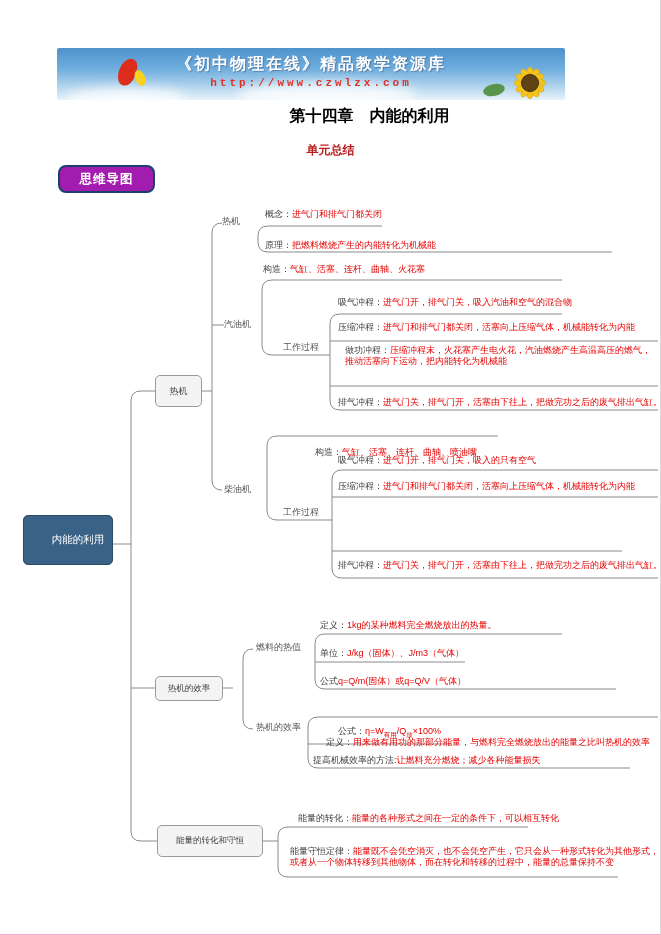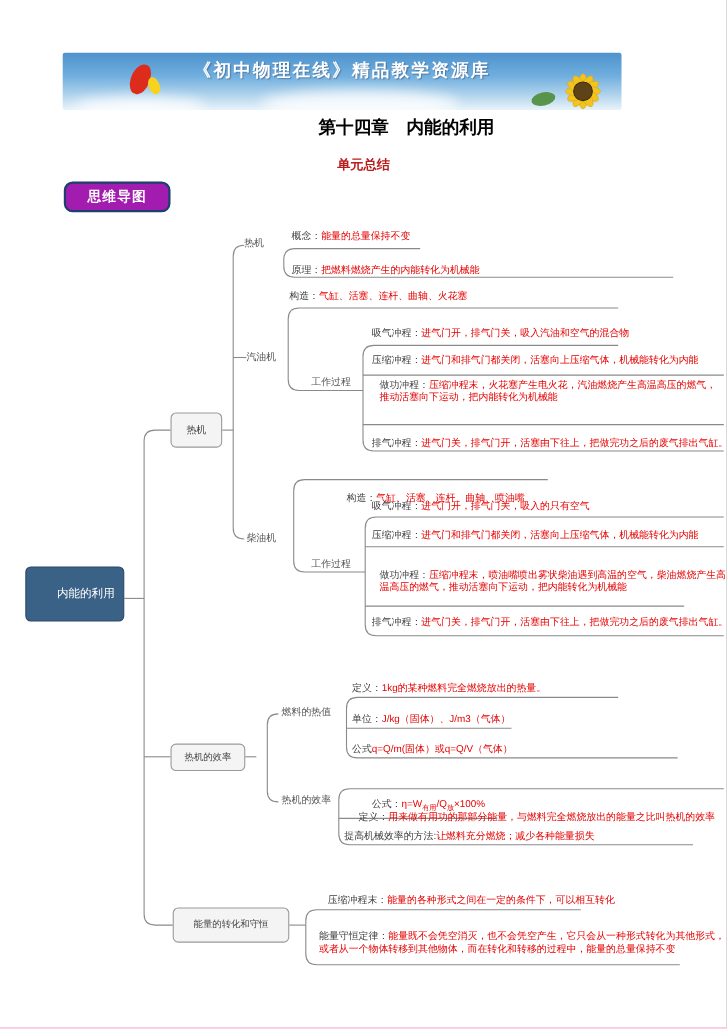--- a/index.html
+++ b/index.html
@@ -67,20 +67,21 @@
 <body>
 
 <div class="page">
 
   <div class="banner">
     <div class="cloud" style="left:180px;top:34px;width:180px;height:26px;"></div>
     <div class="cloud" style="left:10px;top:40px;width:120px;height:20px;"></div>
     <div class="logo-red"></div>
     <div class="logo-yellow"></div>
     <div class="banner-title">《初中物理在线》精品教学资源库</div>
+    <a class="banner-url" href="#">http://www.czwlzx.com</a>
     <div class="leafblob"></div>
     <svg class="sunflower" width="42" height="42" viewBox="0 0 42 42">
       <g transform="translate(21,21)">
         <g fill="#f2c41d" stroke="#d9a514" stroke-width="0.5">
           <ellipse rx="5" ry="16" transform="rotate(0)"></ellipse>
             <ellipse rx="5" ry="16" transform="rotate(30)"></ellipse>
           <ellipse rx="5" ry="16" transform="rotate(60)"></ellipse>
             <ellipse rx="5" ry="16" transform="rotate(90)"></ellipse>
           <ellipse rx="5" ry="16" transform="rotate(120)"></ellipse>
             <ellipse rx="5" ry="16" transform="rotate(150)"></ellipse>
@@ -129,21 +130,21 @@
 
   <div class="mm-label" style="left:222px;top:215px;">热机</div>
   <div class="mm-label" style="left:224px;top:318px;">汽油机</div>
   <div class="mm-label" style="left:283px;top:341px;">工作过程</div>
   <div class="mm-label" style="left:224px;top:483px;">柴油机</div>
   <div class="mm-label" style="left:283px;top:506px;">工作过程</div>
   <div class="mm-label" style="left:256px;top:641px;">燃料的热值</div>
   <div class="mm-label" style="left:256px;top:721px;">热机的效率</div>
 
   <div class="leaf nw" style="left:265px;top:209px;">
-    <span class="k">概念：</span><span>能量的总量保持不变</span>
+    <span class="k">概念：</span><span>进气门和排气门都关闭</span>
   </div>
   <div class="leaf nw" style="left:265px;top:240px;">
     <span class="k">原理：</span><span>把燃料燃烧产生的内能转化为机械能</span>
   </div>
 
   <div class="leaf nw" style="left:263px;top:264px;">
     <span class="k">构造：</span><span>气缸、活塞、连杆、曲轴、火花塞</span>
   </div>
   <div class="leaf nw" style="left:338px;top:297px;">
     <span class="k">吸气冲程：</span><span>进气门开，排气门关，吸入汽油和空气的混合物</span>
@@ -160,23 +161,20 @@
 
   <div class="leaf nw" style="left:315px;top:420px;margin-top:27px;">
     <span class="k">构造：</span><span>气缸、活塞、连杆、曲轴、喷油嘴</span>
   </div>
   <div class="leaf nw" style="left:338px;top:455px;">
     <span class="k">吸气冲程：</span><span>进气门开，排气门关，吸入的只有空气</span>
   </div>
   <div class="leaf nw" style="left:338px;top:481px;">
     <span class="k">压缩冲程：</span><span>进气门和排气门都关闭，活塞向上压缩气体，机械能转化为内能</span>
   </div>
-  <div class="leaf" style="left:345px;top:517px;width:316px;">
-    <span class="k">做功冲程：</span><span>压缩冲程末，喷油嘴喷出雾状柴油遇到高温的空气，柴油燃烧产生高温高压的燃气，推动活塞向下运动，把内能转化为机械能</span>
-  </div>
   <div class="leaf nw" style="left:338px;top:560px;">
     <span class="k">排气冲程：</span><span>进气门关，排气门开，活塞由下往上，把做完功之后的废气排出气缸。</span>
   </div>
 
   <div class="leaf nw" style="left:320px;top:620px;">
     <span class="k">定义：</span><span>1kg的某种燃料完全燃烧放出的热量。</span>
   </div>
   <div class="leaf nw" style="left:320px;top:648px;">
     <span class="k">单位：</span><span>J/kg（固体）、J/m3（气体）</span>
   </div>
@@ -188,19 +186,19 @@
     <span class="k">定义：</span><span>用来做有用功的那部分能量，与燃料完全燃烧放出的能量之比叫热机的效率</span>
   </div>
   <div class="leaf nw" style="left:338px;top:726px;">
     <span class="k">公式：</span><span>η=W</span><sub>有用</sub><span>/Q</span><sub>放</sub><span>×100%</span>
   </div>
   <div class="leaf nw" style="left:313px;top:755px;">
     <span class="k">提高机械效率的方法:</span><span>让燃料充分燃烧；减少各种能量损失</span>
   </div>
 
   <div class="leaf nw" style="left:298px;top:813px;">
-    <span class="k">压缩冲程末：</span><span>能量的各种形式之间在一定的条件下，可以相互转化</span>
+    <span class="k">能量的转化：</span><span>能量的各种形式之间在一定的条件下，可以相互转化</span>
   </div>
   <div class="leaf" style="left:290px;top:846px;width:372px;">
     <span class="k">能量守恒定律：</span><span>能量既不会凭空消灭，也不会凭空产生，它只会从一种形式转化为其他形式，或者从一个物体转移到其他物体，而在转化和转移的过程中，能量的总量保持不变</span>
   </div>
 
 </div>
 
 </body></html>

